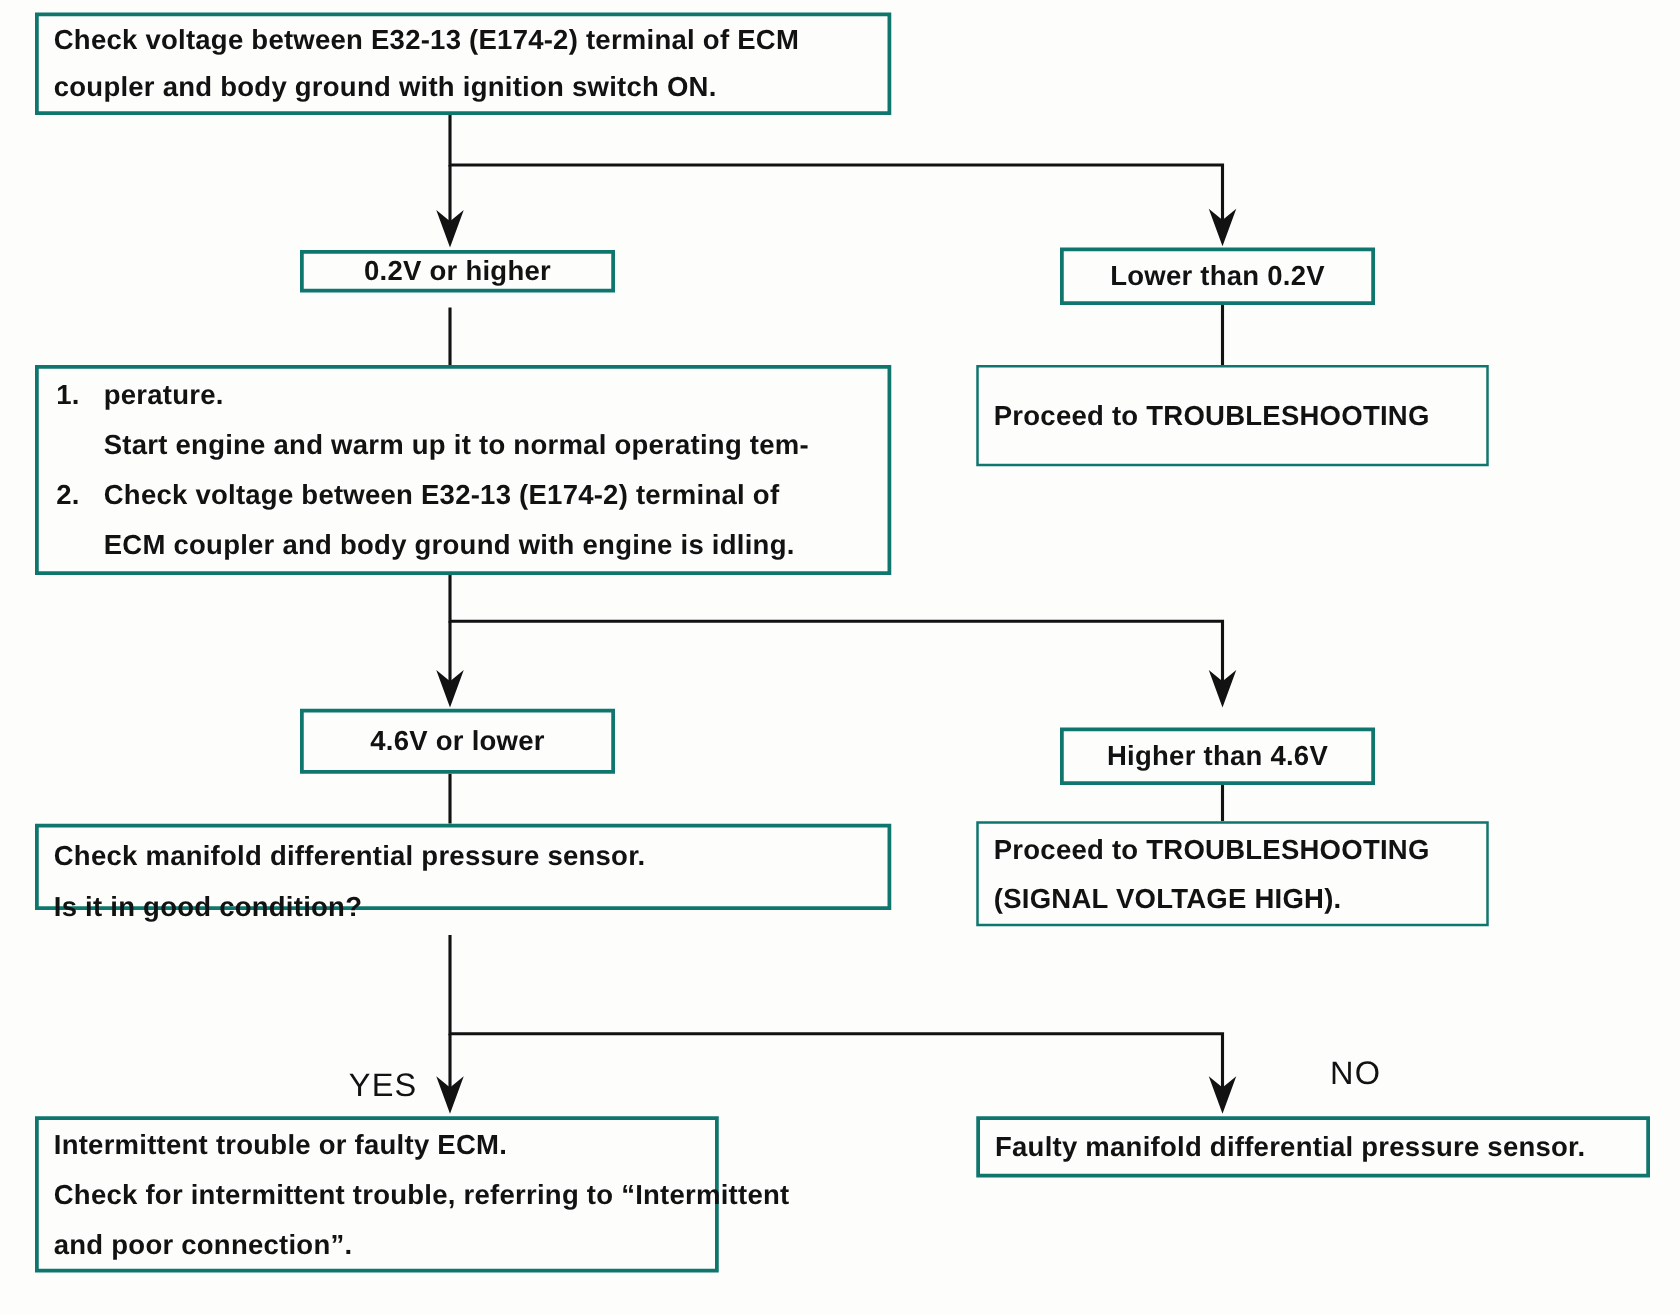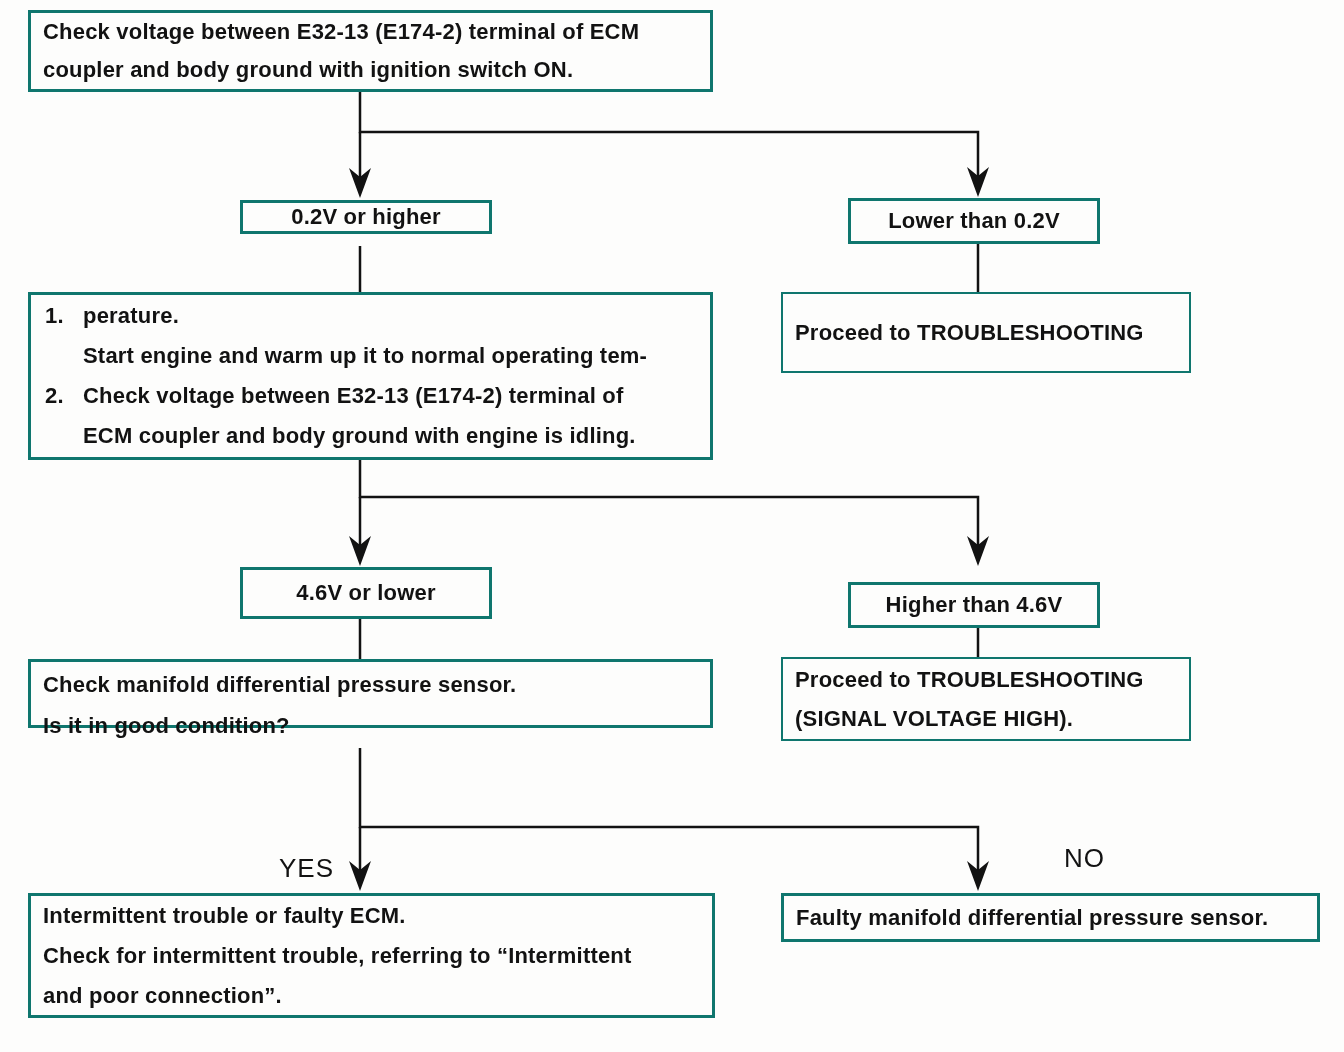--- a/index.html
+++ b/index.html
@@ -29,21 +29,21 @@
   
   #n-check-ignition{left:28px;top:10px;width:685px;height:82px;line-height:38px;}
   #n-02v{left:240px;top:200px;width:252px;height:34px;}
   #n-low02v{left:848px;top:198px;width:252px;height:46px;}
   #n-steps{left:28px;top:292px;width:685px;height:168px;line-height:40px;padding:1px 10px 0 14px;}
   #n-tslow{left:781px;top:292px;width:410px;height:81px;line-height:37px;border-width:2.5px;}
   #n-46v{left:240px;top:567px;width:252px;height:52px;}
   #n-high46v{left:848px;top:567px;width:252px;height:46px;margin-top:15px;}
   #n-checksensor{left:28px;top:659px;width:685px;height:69px;line-height:41px;padding-top:2px;}
   #n-tshigh{left:781px;top:657px;width:410px;height:84px;line-height:39px;border-width:2.5px;}
-  #n-intermittent{left:28px;top:893px;width:687px;height:125px;line-height:40px;}
+  #n-intermittent{left:28px;top:893px;width:547px;height:125px;line-height:40px;}
   #n-faultysensor{left:781px;top:893px;width:539px;height:49px;line-height:43px;}
   .step{display:flex;}
   .step .num{width:38px;flex:0 0 38px;}
   .step .stext{flex:1;}
   .branch-label{
     position:absolute;
     font-size:26px;font-weight:500;
     letter-spacing:1px;
   }
   #lbl-yes{left:279px;top:853px;}

